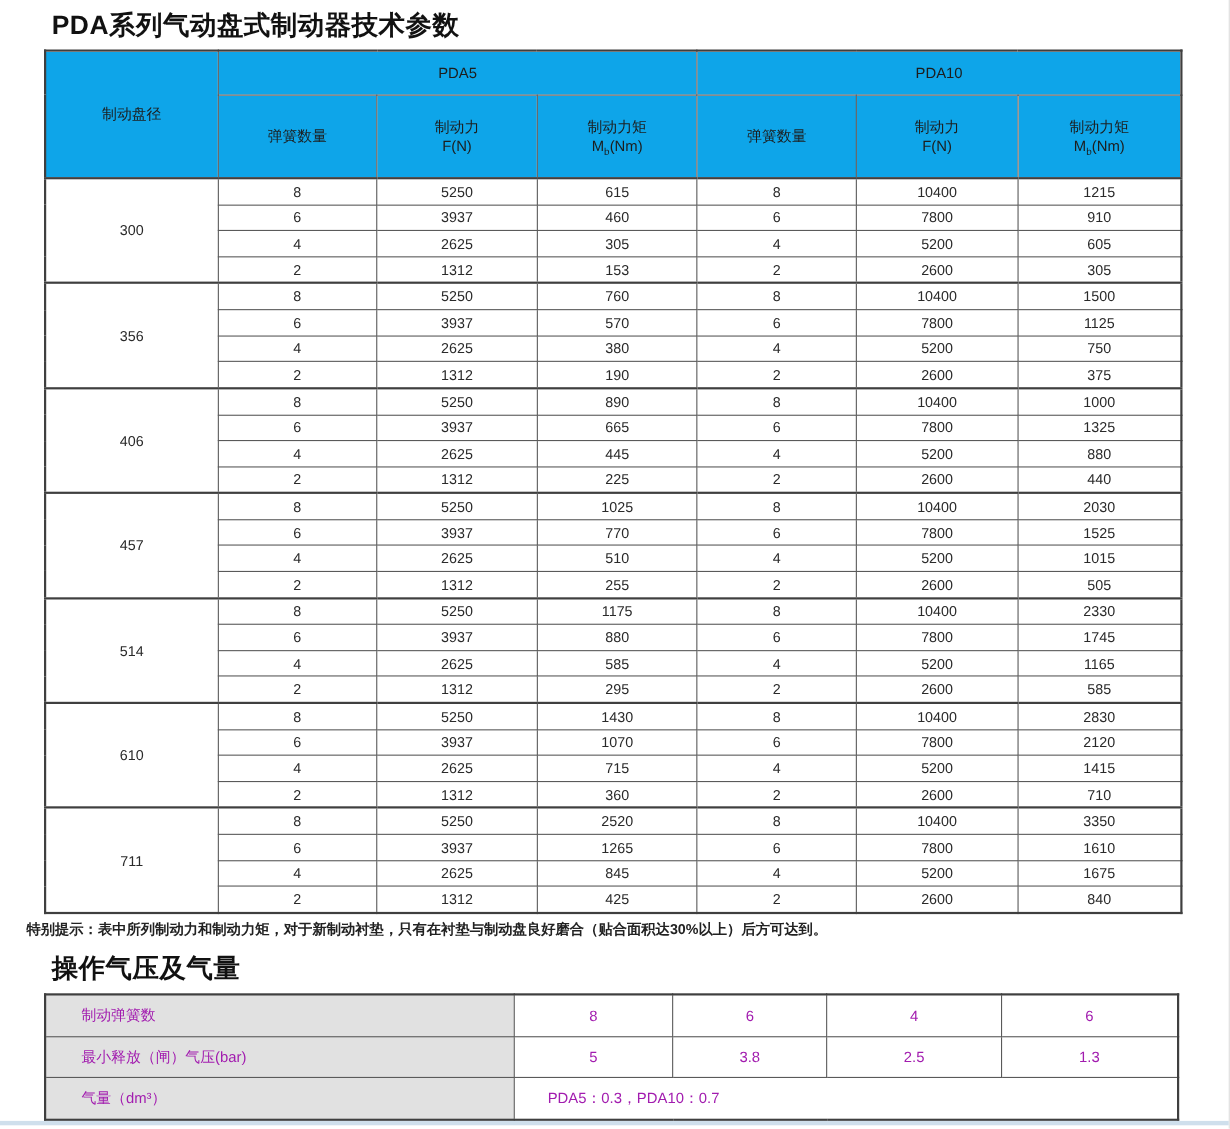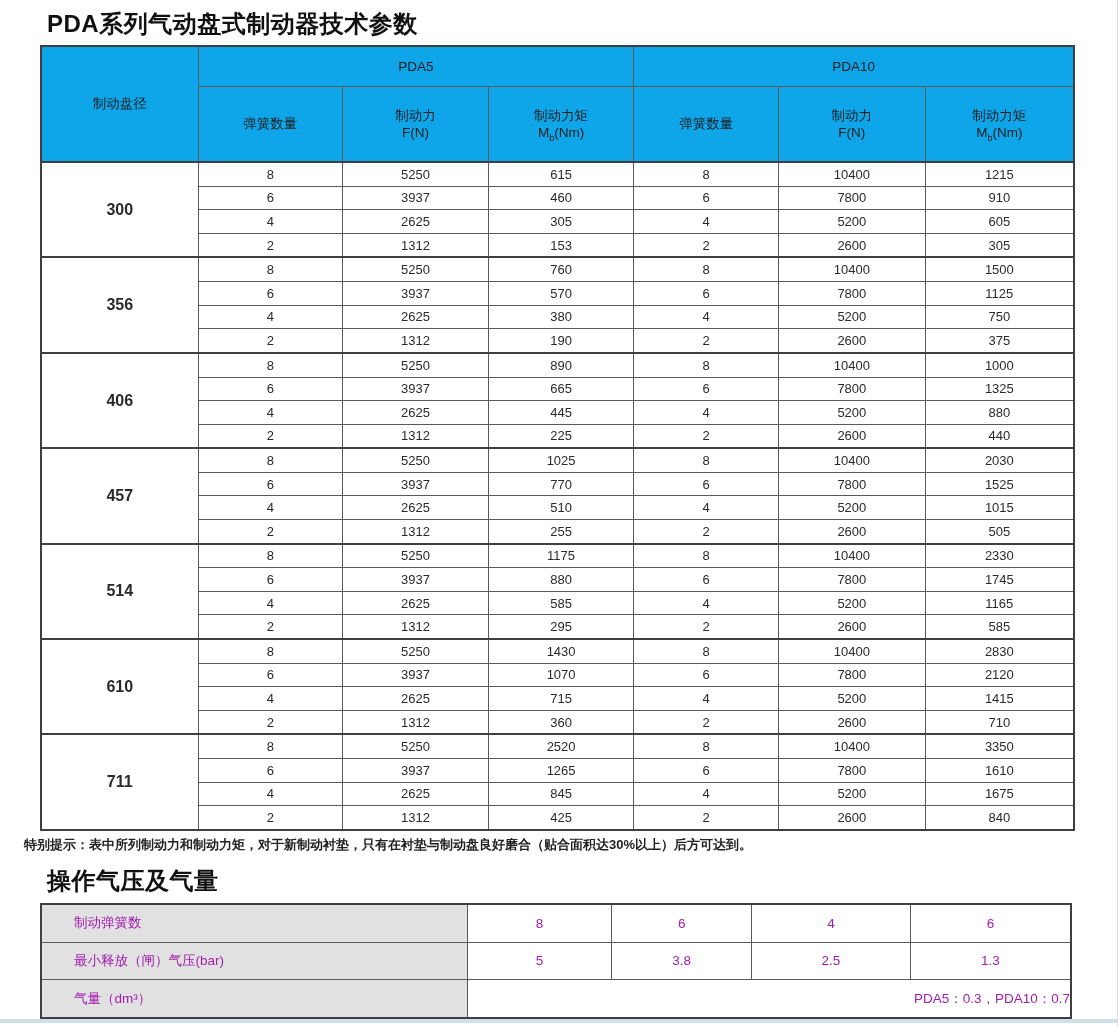--- a/index.html
+++ b/index.html
@@ -23,40 +23,40 @@
   table.spec th,table.spec td{
     border:1px solid #5a5a5a;text-align:center;vertical-align:middle;
     font-weight:400;padding:0;overflow:hidden;
   }
   table.spec thead tr.models-row{height:40px;}
   table.spec thead tr.subhead-row{height:76px;}
   table.spec thead th{background:#0ea5e9;font-size:13.5px;color:#1d1d1d;}
   table.spec thead th .hl{line-height:17px;}
   table.spec tbody td{font-size:13px;color:#2a2a2a;border-top-color:#6e6e6e;}
   table.spec tbody tr.group-start td{border-top:2px solid #3f3f3f;}
-  table.spec td.diam{font-size:16px;font-weight:bold;}
+  table.spec td.diam{font-size:13px;}
   sub.msub{font-size:9px;line-height:0;}
   
   .note{
     margin:5px 0 0 24px;font-size:13px;line-height:17px;
     font-weight:700;color:#222;
   }
   
   table.op{
     border-collapse:collapse;table-layout:fixed;
     margin-left:40px;width:1032px;height:116px;
     border:2px solid #3f3f3f;margin-top:1px;
   }
   table.op td{
     border:1px solid #5a5a5a;font-size:13.5px;color:#a21caf;
     vertical-align:middle;padding:0;
   }
   table.op td.lbl{background:#e1e1e1;text-align:left;padding-left:32px;}
   table.op td.val{text-align:center;}
-  table.op td.span-val{text-align:right;padding-left:30px;}
+  table.op td.span-val{text-align:left;padding-left:30px;}
   
   .accent-bar{position:absolute;left:0;right:0;bottom:3px;height:4px;}
 </style>
 </head>
 <body>
 
 <div class="page">
 
   <h1 class="sec-title">PDA系列气动盘式制动器技术参数</h1>
 

